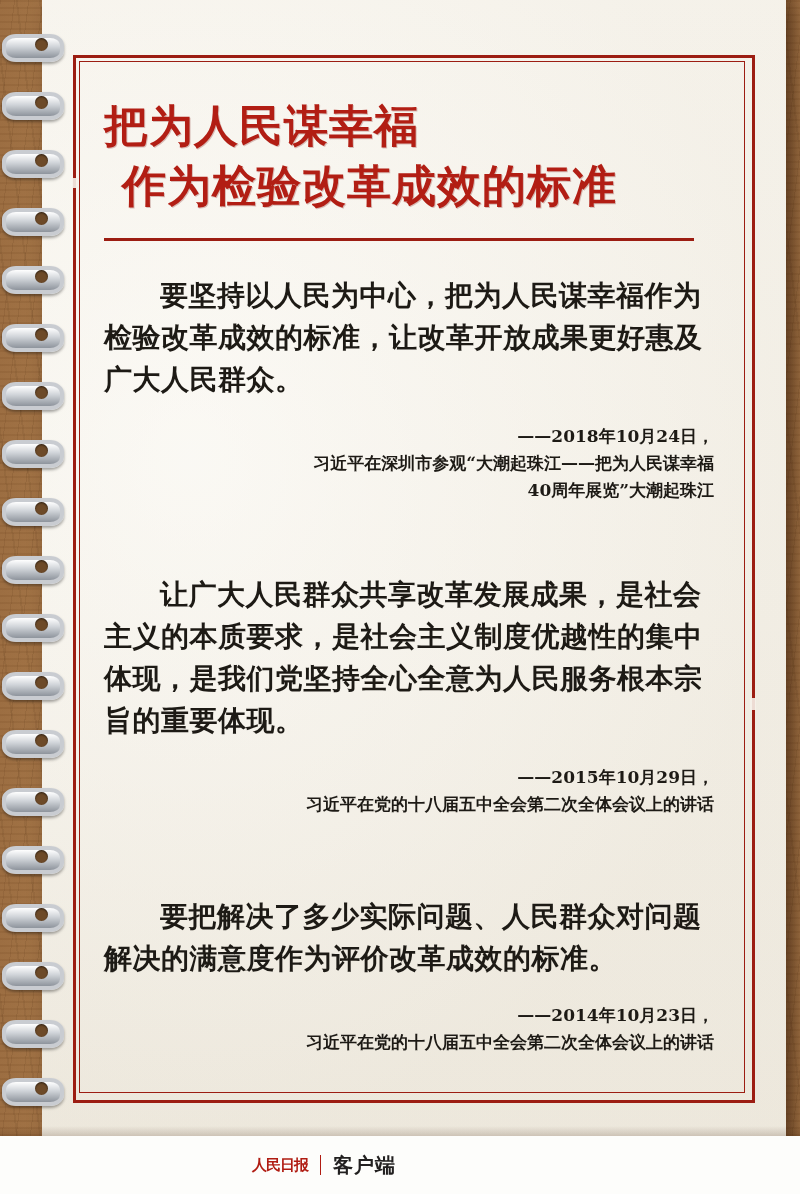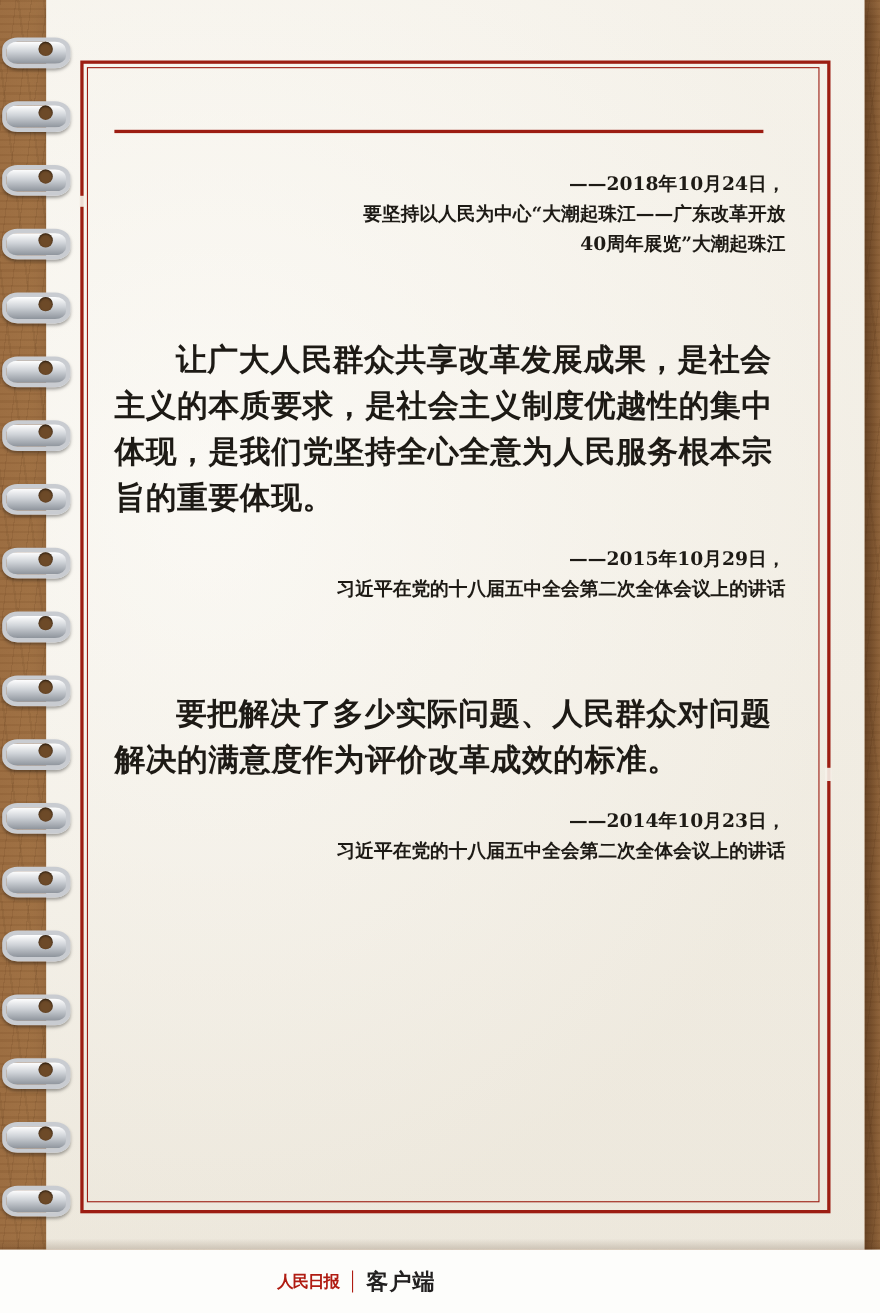--- a/index.html
+++ b/index.html
@@ -350,27 +350,32 @@
         <div class="wire"></div>
         <div class="hole"></div>
       </div>
   </div>
 
   <div class="frame-outer"></div>
   <div class="frame-inner"></div>
 
   <div class="content">
 
+    <div class="title">
+      <span class="line1">把为人民谋幸福</span>
+      <span class="line2">作为检验改革成效的标准</span>
+    </div>
 
     <div class="title-rule"></div>
 
     <div class="quote-block">
+      <div class="quote-text">要坚持以人民为中心，把为人民谋幸福作为检验改革成效的标准，让改革开放成果更好惠及广大人民群众。</div>
       <div class="quote-source">
         <span class="src-line">——2018年10月24日，</span>
-        <span class="src-line">要坚持以人民为中心“大潮起珠江——广东改革开放</span>
+        <span class="src-line">习近平在深圳市参观“大潮起珠江——把为人民谋幸福</span>
         <span class="src-line">40周年展览”大潮起珠江</span>
       </div>
     </div>
 
     <div class="gap-1"></div>
 
     <div class="quote-block">
       <div class="quote-text">让广大人民群众共享改革发展成果，是社会主义的本质要求，是社会主义制度优越性的集中体现，是我们党坚持全心全意为人民服务根本宗旨的重要体现。</div>
       <div class="quote-source">
         <span class="src-line">——2015年10月29日，</span>

